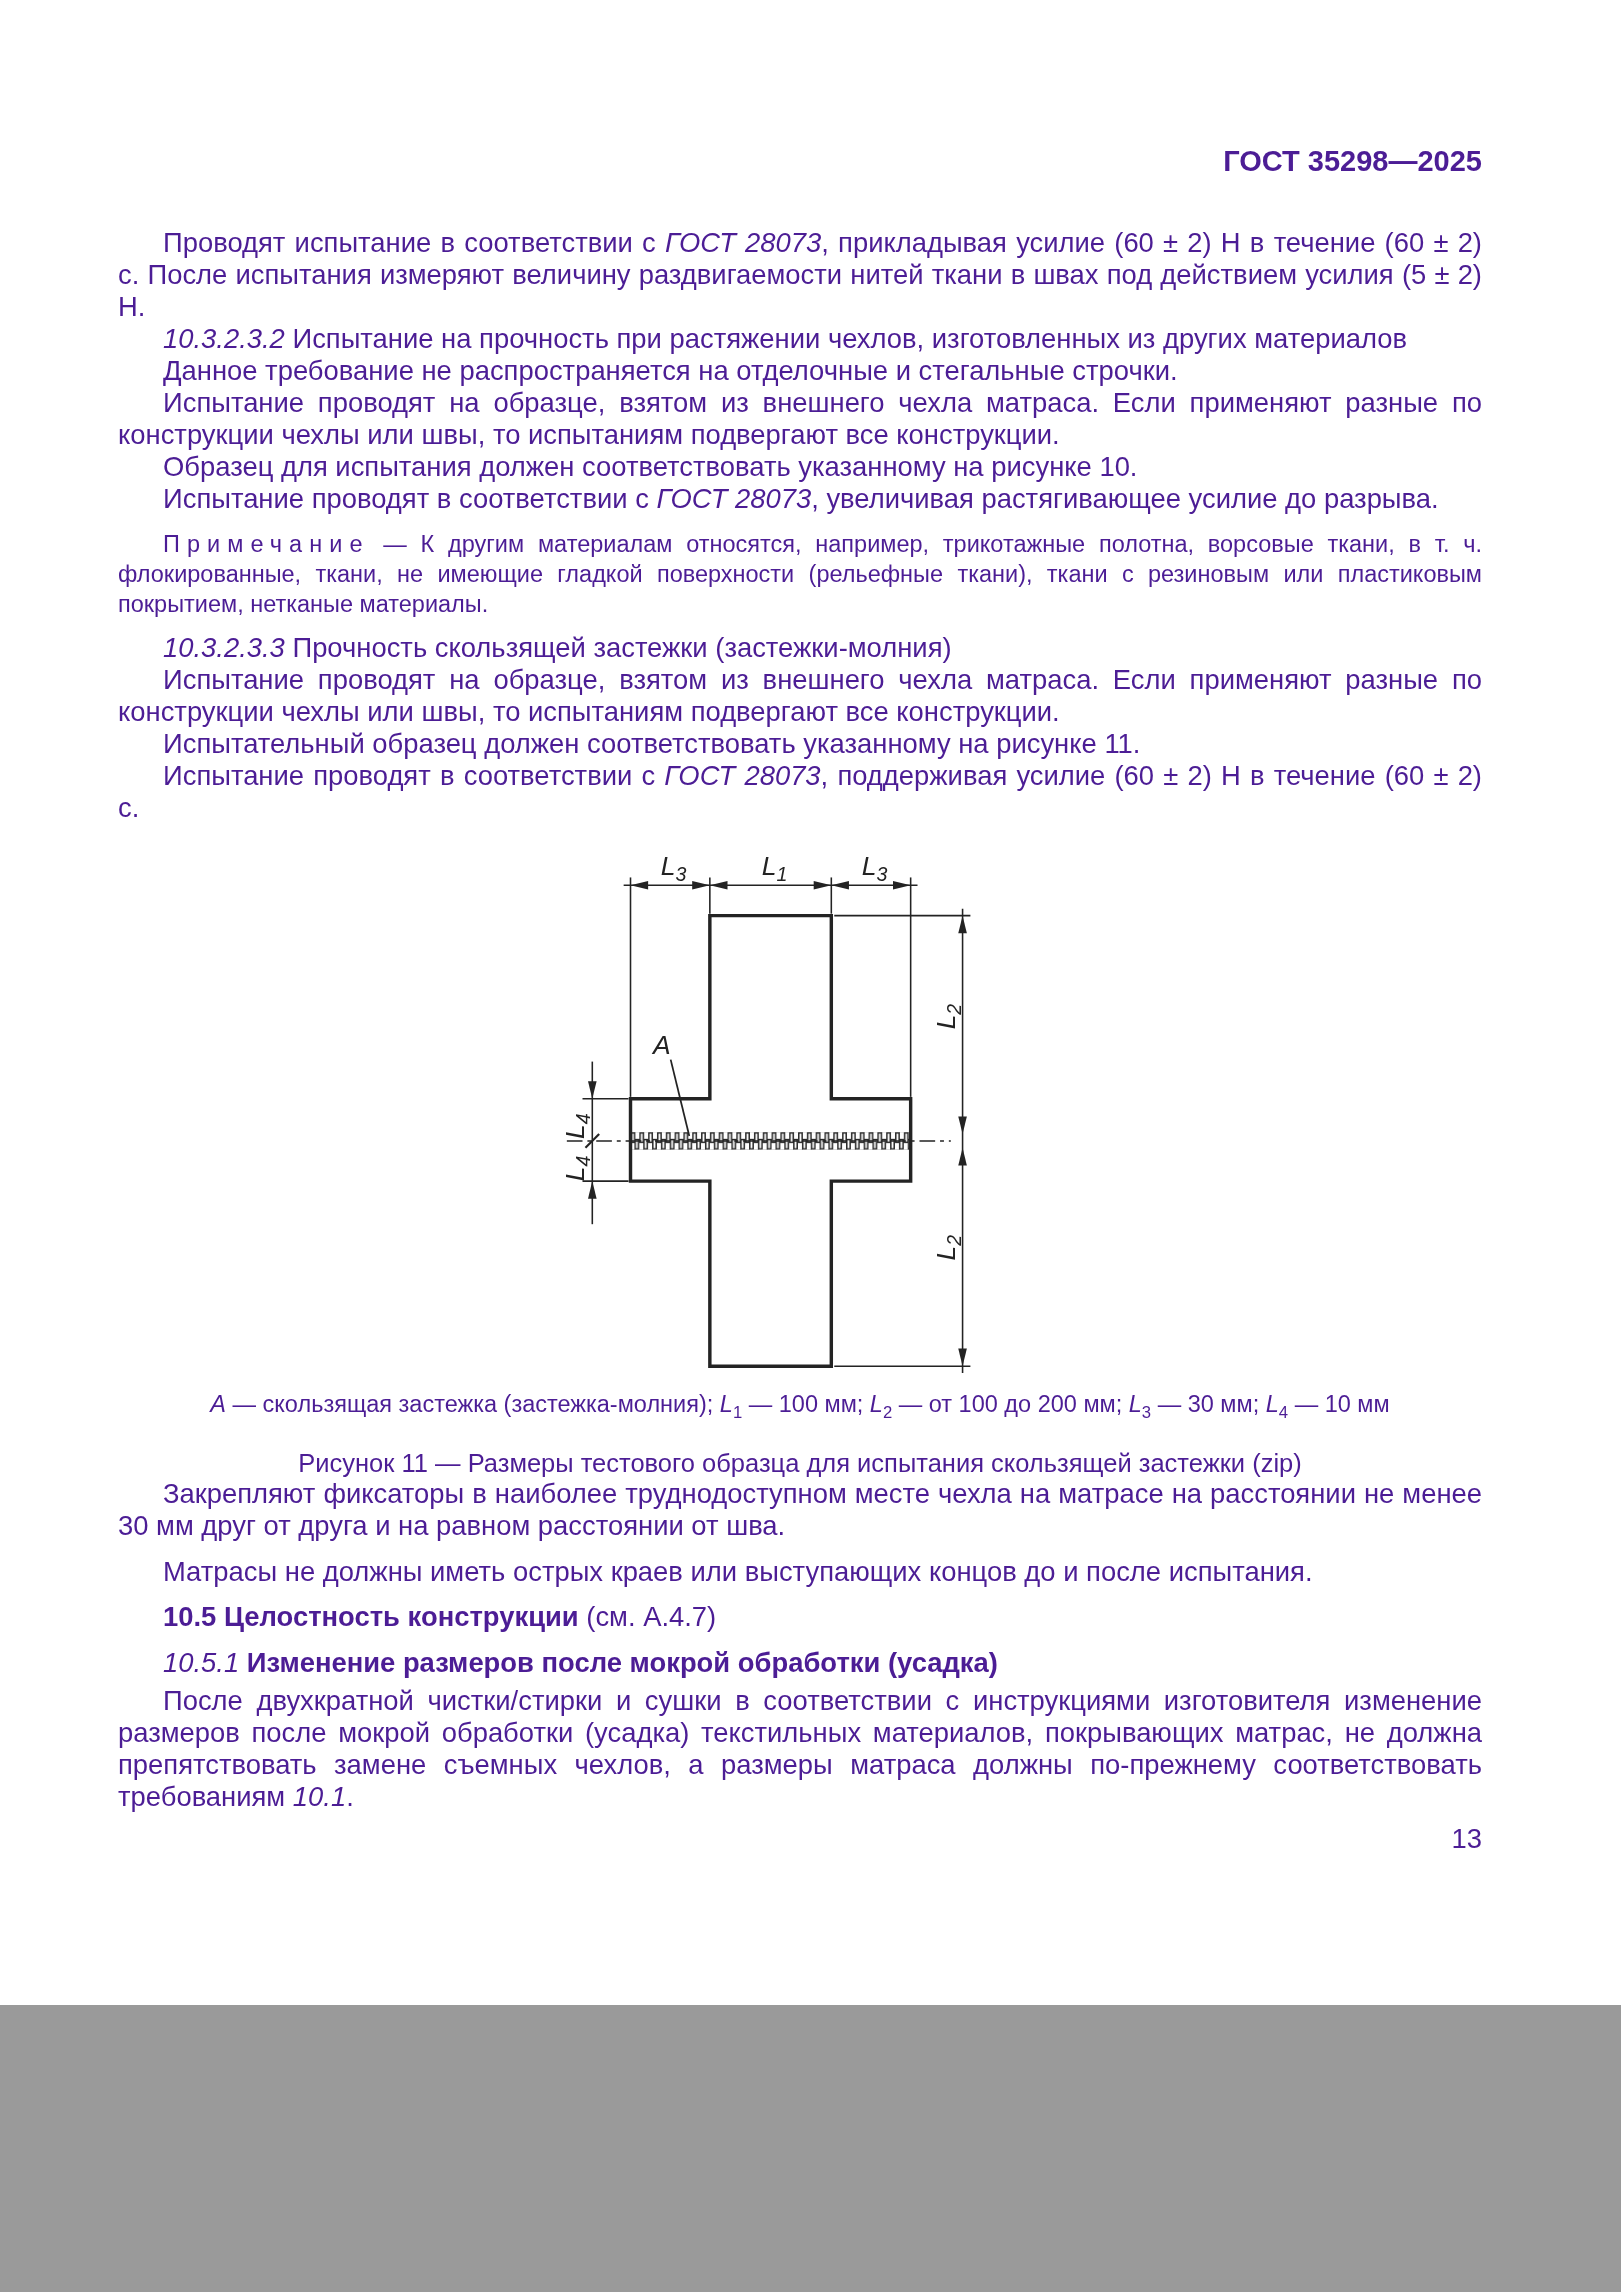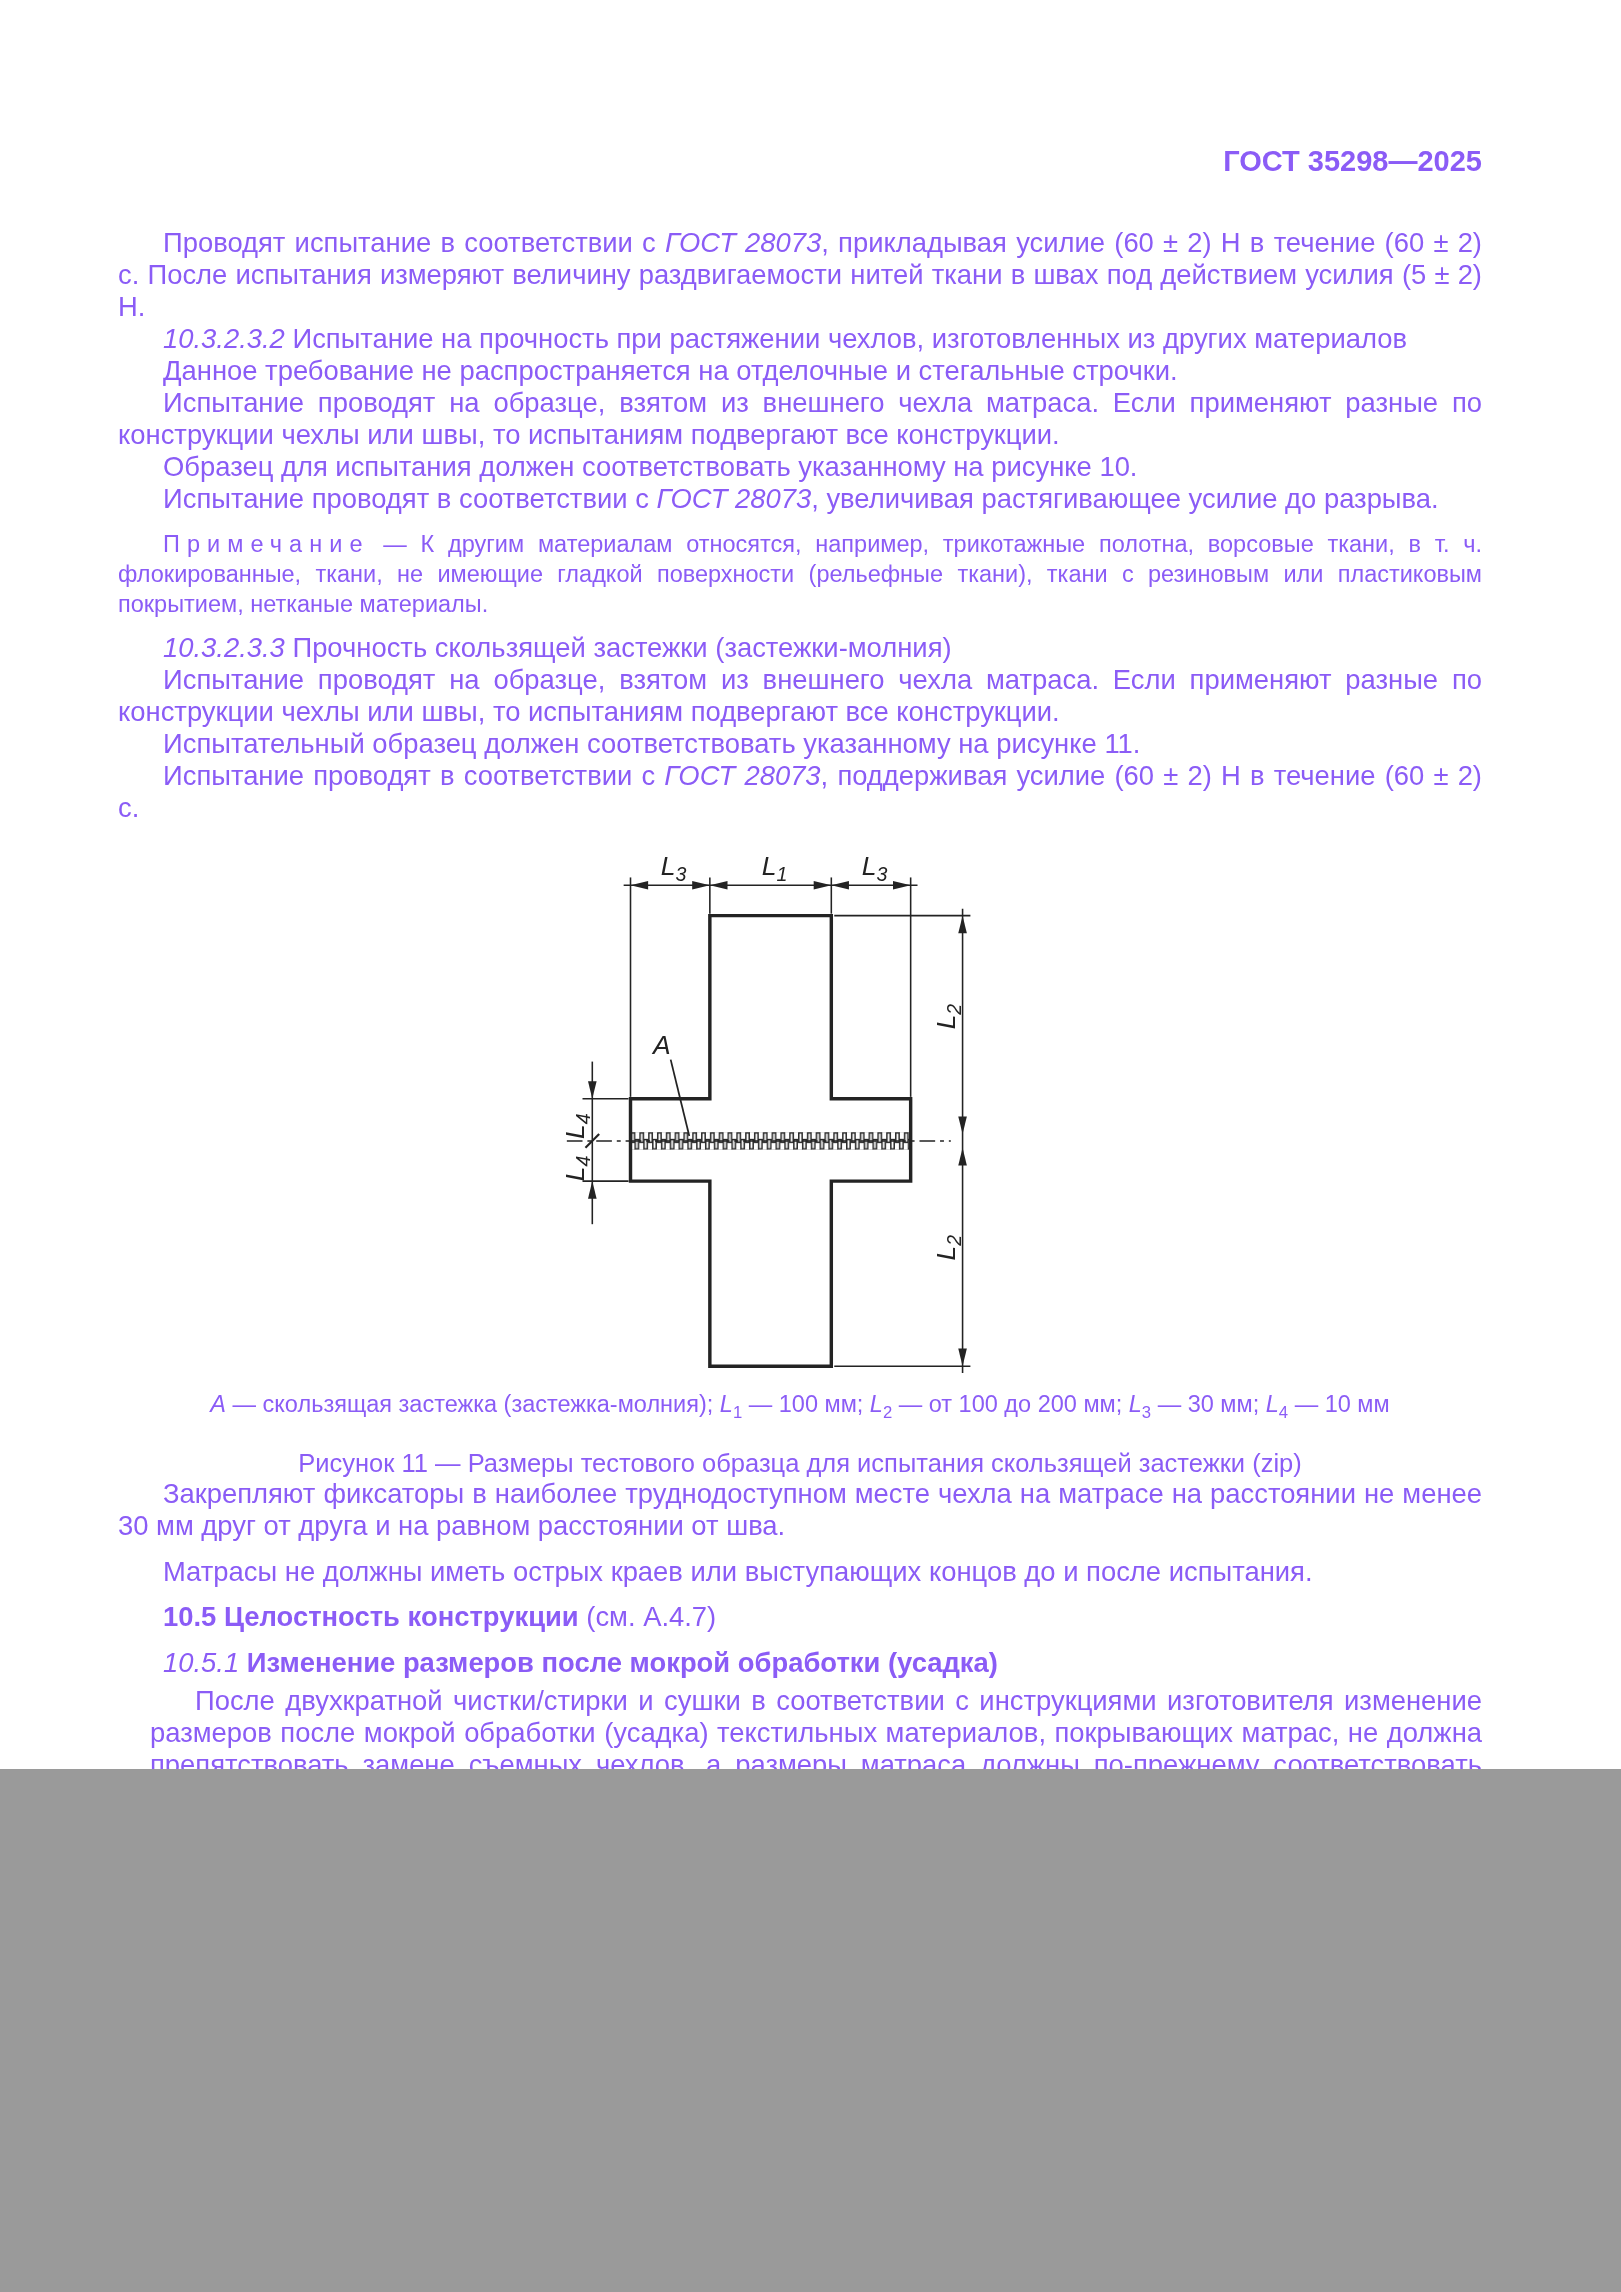--- a/index.html
+++ b/index.html
@@ -1,21 +1,21 @@
 <!DOCTYPE html>
 <html><head>
 <meta charset="utf-8">
 <style>
   html,body { margin:0; padding:0; background:#9a9a9a; }
   .page {
     position:relative;
-    width:1621px; height:1769px;
+    width:1621px; height:2005px;
     background:#ffffff;
     font-family:"Liberation Sans","DejaVu Sans",sans-serif;
-    color:#8b5cf6;
+    color:#4c1d95;
     overflow:hidden;
   }
   .content { position:absolute; left:118px; top:0; width:1364px; }
   .header {
     margin-top:145px;
     text-align:right;
     font-weight:bold;
     font-size:29px;
     line-height:33px;
   }
@@ -24,21 +24,21 @@
   .num { font-style:italic; }
   .note { font-size:23.5px; line-height:30px; margin:13.7px 0; }
   .note-label { letter-spacing:0.30em; }
   .clause { font-weight:bold; }
   .clause .ref { font-weight:normal; }
   .h104 { margin-top:15.7px; }
   .p11 { margin-top:13.7px; }
   .h105 { margin-top:13.7px; }
   .h1051 { margin-top:13.7px; }
   .h1051 .bnum { font-weight:normal; font-style:italic;margin-top:17px; }
-  .p12 { margin-top:5.9px;margin-left:32px; }
+  .p12 { margin-top:5.9px; }
   .h2334 { margin-top:25.5px; }
 
   .figure-wrap { margin:21.6px 0 0 441px; width:431px; height:536px; }
   .fig-legend {
     margin-top:7.8px; font-size:23.5px; line-height:29px;
     text-align:center; text-indent:0;
   }
   .fig-legend sub { font-size:16.7px; }
   .fig-caption { margin-top:21.6px; font-size:25.5px; line-height:30px; text-align:center; }
   .pageno { margin-top:9.8px; text-align:right; font-size:27.4px; line-height:32px; }

